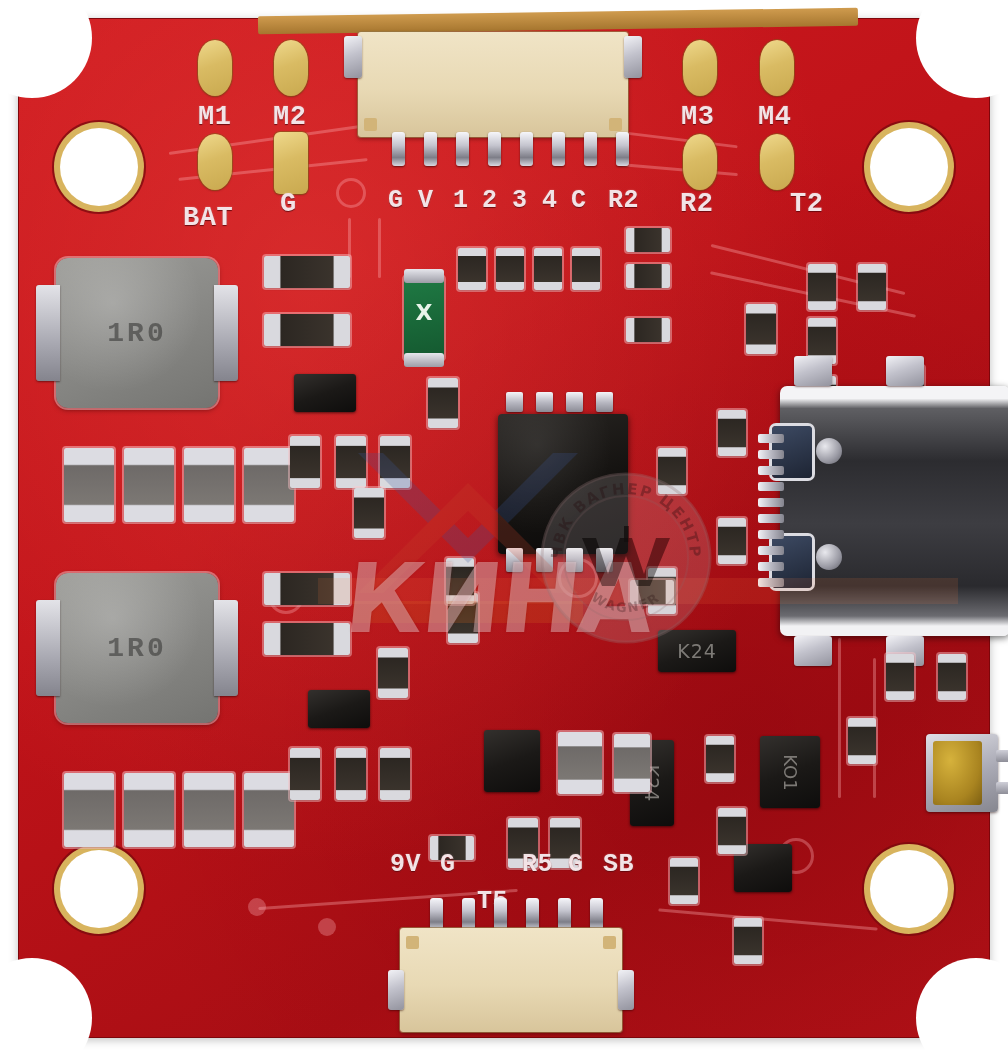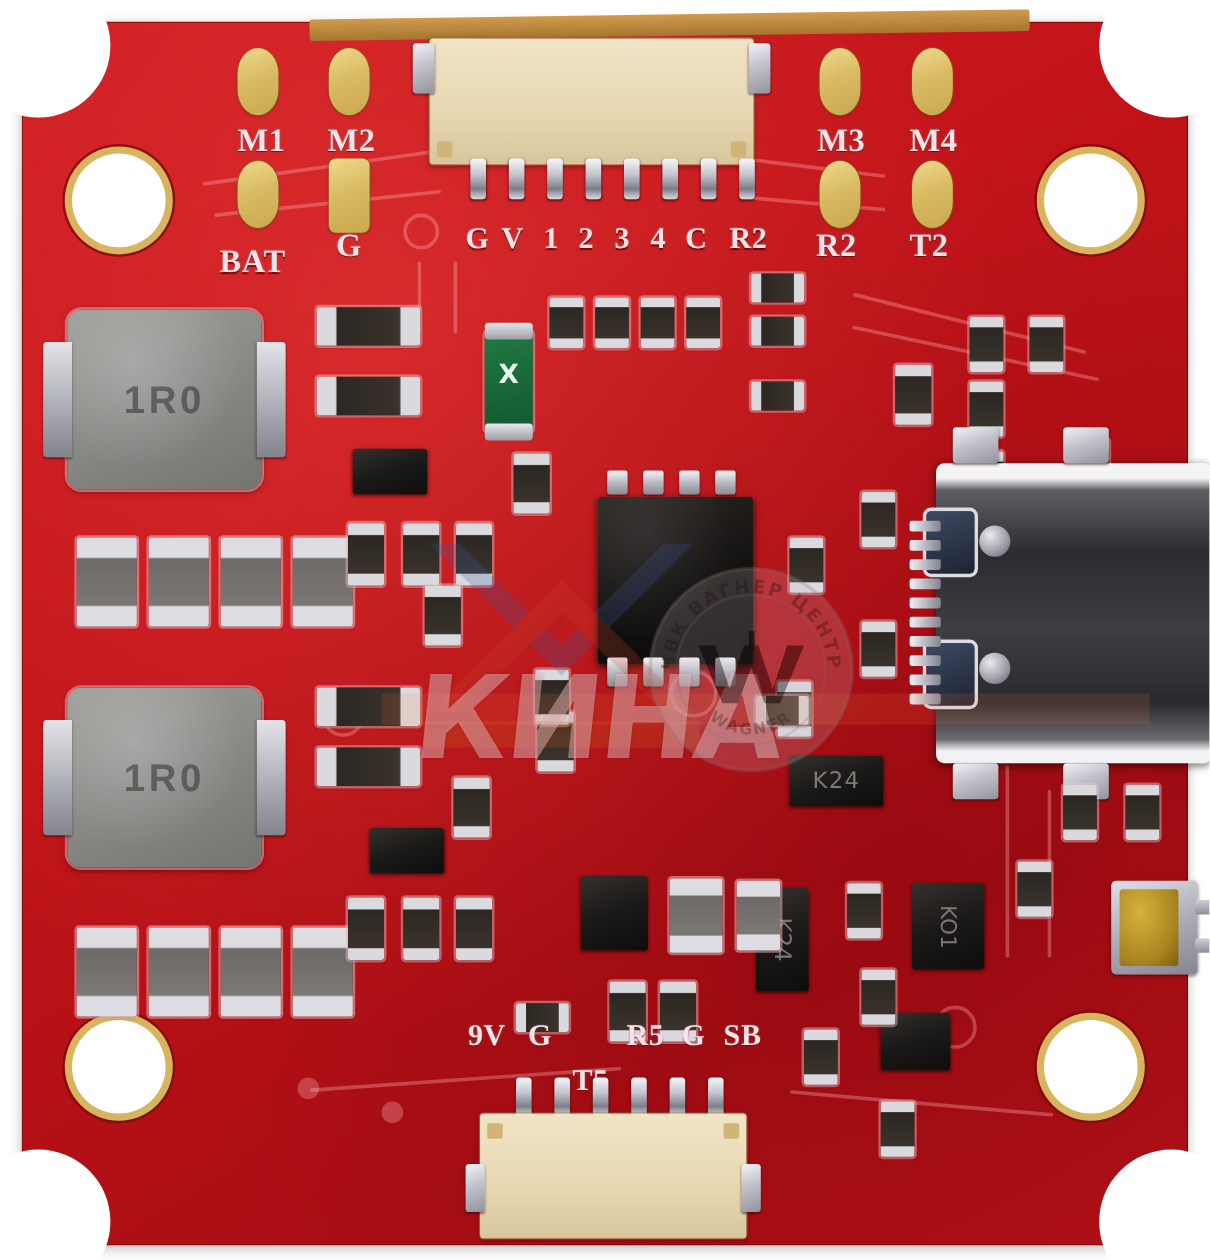--- a/index.html
+++ b/index.html
@@ -28,21 +28,21 @@
   
   .hole{position:absolute;width:78px;height:78px;border-radius:50%;
     background:#ffffff;
     box-shadow:0 0 0 6px #d8b45e, 0 0 0 8px rgba(120,10,14,.75);}
   .hole.tl{left:42px;top:110px;}
   .hole.tr{right:42px;top:110px;}
   .hole.bl{left:42px;bottom:110px;}
   .hole.br{right:42px;bottom:110px;}
 
   
-  .silk{position:absolute;color:#f3e3e6;font-family:Liberation Serif, serif;
+  .silk{position:absolute;color:#f3e3e6;font-family:Liberation Mono, monospace;
     font-weight:700;letter-spacing:.5px;white-space:nowrap;
     text-shadow:0 1px 1px rgba(90,0,6,.85), 0 0 2px rgba(255,230,230,.35);}
   .silk.s28{font-size:27px;}
   .silk.s26{font-size:25px;}
 
   
   .gpad{position:absolute;background:
       linear-gradient(160deg,#efd98c 0%,#d9bb63 45%,#c9a94f 100%);
     border-radius:9px;box-shadow:0 0 0 1px rgba(130,95,25,.6), 0 1px 2px rgba(60,0,0,.4);}
   .gpad.round{border-radius:50%/38%;}
@@ -62,22 +62,22 @@
     background:linear-gradient(160deg,#f2f2f6 0%,#c2c2cc 45%,#93939e 100%);
     box-shadow:0 1px 2px rgba(40,0,0,.5);}
 
   
   .ind{position:absolute;border-radius:12px;
     background:
       radial-gradient(ellipse at 35% 30%, rgba(255,255,255,.22) 0%, rgba(0,0,0,0) 60%),
       linear-gradient(155deg,#9c9c98 0%,#8b8b88 45%,#747471 100%);
     box-shadow:0 0 0 2px rgba(255,210,215,.45), 0 2px 5px rgba(40,0,0,.55);
     display:flex;align-items:center;justify-content:center;}
-  .ind .mk{color:rgba(60,60,58,.62);font-family:Liberation Sans, sans-serif;
-    font-size:32px;font-weight:700;letter-spacing:3px;}
+  .ind .mk{color:rgba(60,60,58,.62);font-family:Liberation Mono, monospace;
+    font-size:28px;font-weight:700;letter-spacing:3px;}
   .ind .tab{position:absolute;top:18%;height:64%;width:24px;
     background:linear-gradient(180deg,#e3e3e8,#a9a9b2 60%,#84848d);
     box-shadow:0 1px 2px rgba(30,0,0,.5);}
   .ind .tab.l{left:-20px;border-radius:3px 0 0 3px;}
   .ind .tab.r{right:-20px;border-radius:0 3px 3px 0;}
 
   
   .ic{position:absolute;border-radius:4px;
     background:
       radial-gradient(ellipse at 30% 22%, rgba(255,255,255,.09) 0%, rgba(0,0,0,0) 58%),
@@ -189,21 +189,21 @@
     <span class="silk s28" style="left:262px;top:171px;">G</span>
 
     <div class="gpad round" style="left:665px;top:22px;width:34px;height:56px;"></div>
     <div class="gpad round" style="left:742px;top:22px;width:34px;height:56px;"></div>
     <div class="gpad round" style="left:665px;top:116px;width:34px;height:56px;"></div>
     <div class="gpad round" style="left:742px;top:116px;width:34px;height:56px;"></div>
 
     <span class="silk s28" style="left:663px;top:84px;">M3</span>
     <span class="silk s28" style="left:740px;top:84px;">M4</span>
     <span class="silk s28" style="left:662px;top:171px;">R2</span>
-    <span class="silk s28" style="left:740px;top:171px;">T2</span>
+    <span class="silk s28" style="left:772px;top:171px;">T2</span>
 
     <div class="jst" style="left:340px;top:14px;width:270px;height:105px;">
       <div class="nub" style="left:6px;bottom:6px;"></div>
       <div class="nub" style="right:6px;bottom:6px;"></div>
     </div>
     <div class="solder" style="left:326px;top:18px;width:18px;height:42px;"></div>
     <div class="solder" style="left:606px;top:18px;width:18px;height:42px;"></div>
     <div>
       <div class="jstpin" style="left:374px;top:114px;"></div>
       <div class="jstpin" style="left:406px;top:114px;"></div>

